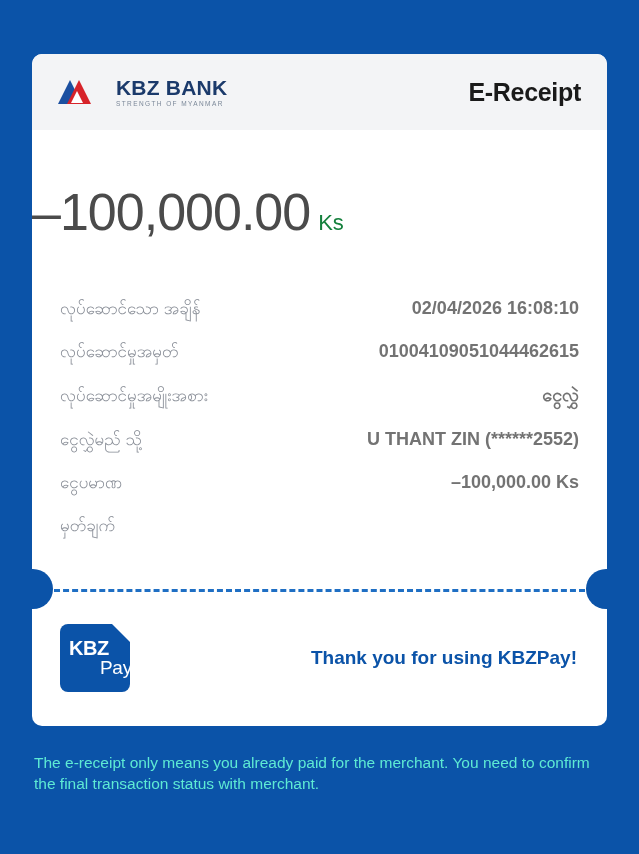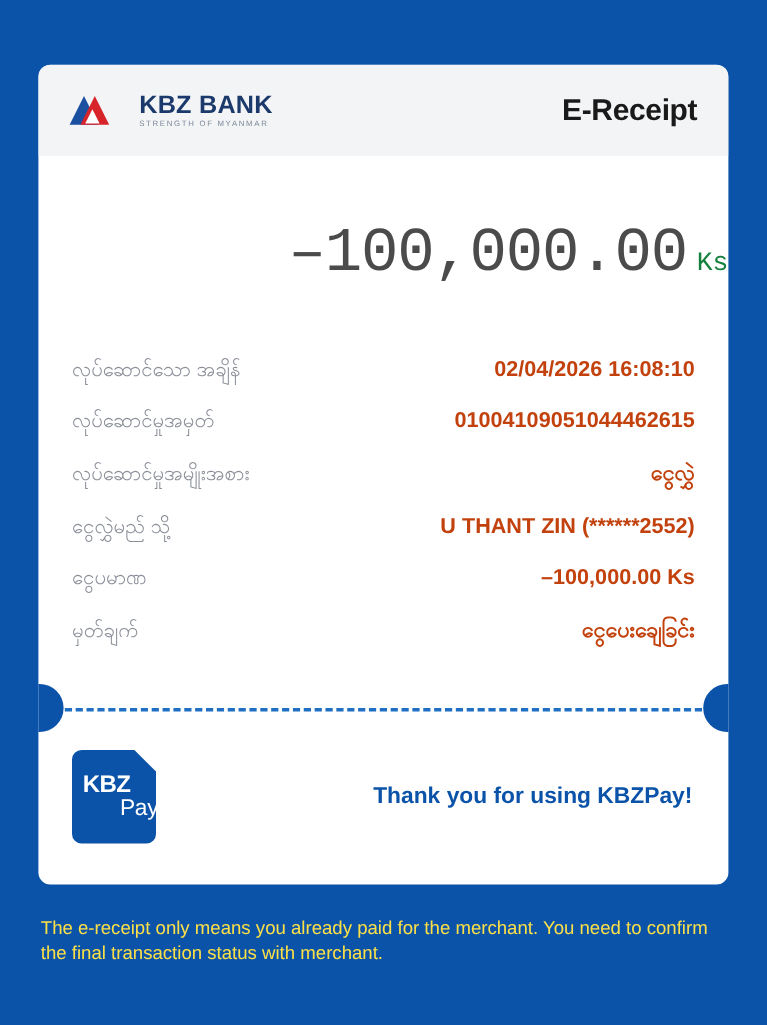--- a/index.html
+++ b/index.html
@@ -93,23 +93,22 @@
     font-weight: bold;
     color: #1a1a1a;
     letter-spacing: -0.3px;
   }
   
   .amount-block {
     padding: 52px 0 46px;
     text-align: center;
     display: flex;
     align-items: baseline;
-    justify-content: flex-end;
+    justify-content: flex-start;
     gap: 8px;
-    font-family: Liberation Mono, monospace;
   }
   .amount-value {
     font-size: 52px;
     font-weight: 300;
     color: #4b4b4b;
     letter-spacing: -1px;
   }
   .amount-currency {
     font-size: 22px;
     font-weight: 400;
@@ -126,21 +125,21 @@
     padding: 9px 0;
   }
   .detail-label {
     font-size: 17px;
     color: #8a8f98;
     white-space: nowrap;
   }
   .detail-value {
     font-size: 18px;
     font-weight: bold;
-    color: #c2410c;
+    color: #737373;
     text-align: left;
   }
   .detail-value.mm { font-size: 18px; }
   
   .perforation {
     position: relative;
     height: 34px;
     margin-top: 4px;
   }
   .perf-line {
@@ -170,21 +169,21 @@
   }
   
   .card-footer {
     display: flex;
     align-items: center;
     justify-content: space-between;
     padding: 18px 28px 34px;
   }
   .kbzpay-logo {
     width: 70px;
-    height: 78px;
+    height: 68px;
     background: #0b53a8;
     border-radius: 8px;
     position: relative;
     display: flex;
     flex-direction: column;
     justify-content: center;
     padding-left: 9px;
   }
   .kbzpay-logo .corner {
     position: absolute;
@@ -211,21 +210,21 @@
   .thanks {
     font-size: 19px;
     font-weight: bold;
     color: #0b53a8;
     padding-right: 2px;
   }
   
   .disclaimer {
     width: 575px;
     margin-top: 26px;
-    color: #fde047;
+    color: #5eead4;
     font-size: 15.5px;
     line-height: 1.38;
     padding: 0 2px;
   }
 </style>
 </head>
 <body>
 
 <div class="screen">
 
@@ -273,21 +272,20 @@
         <span class="detail-value">U THANT ZIN (******2552)</span>
       </div>
 
       <div class="detail-row">
         <span class="detail-label">ငွေပမာဏ</span>
         <span class="detail-value">–100,000.00 Ks</span>
       </div>
 
       <div class="detail-row">
         <span class="detail-label">မှတ်ချက်</span>
-        <span class="detail-value mm">ငွေပေးချေခြင်း</span>
       </div>
 
     </div>
 
     <div class="perforation">
       <div class="notch left"></div>
       <div class="perf-line"></div>
       <div class="notch right"></div>
     </div>
 

